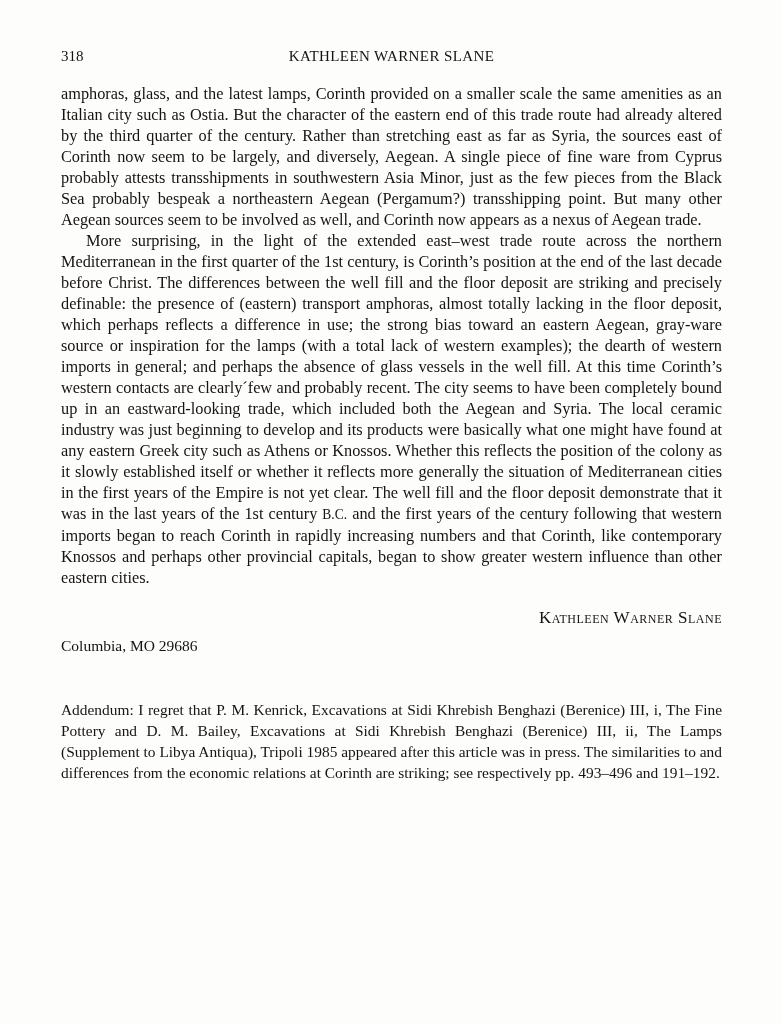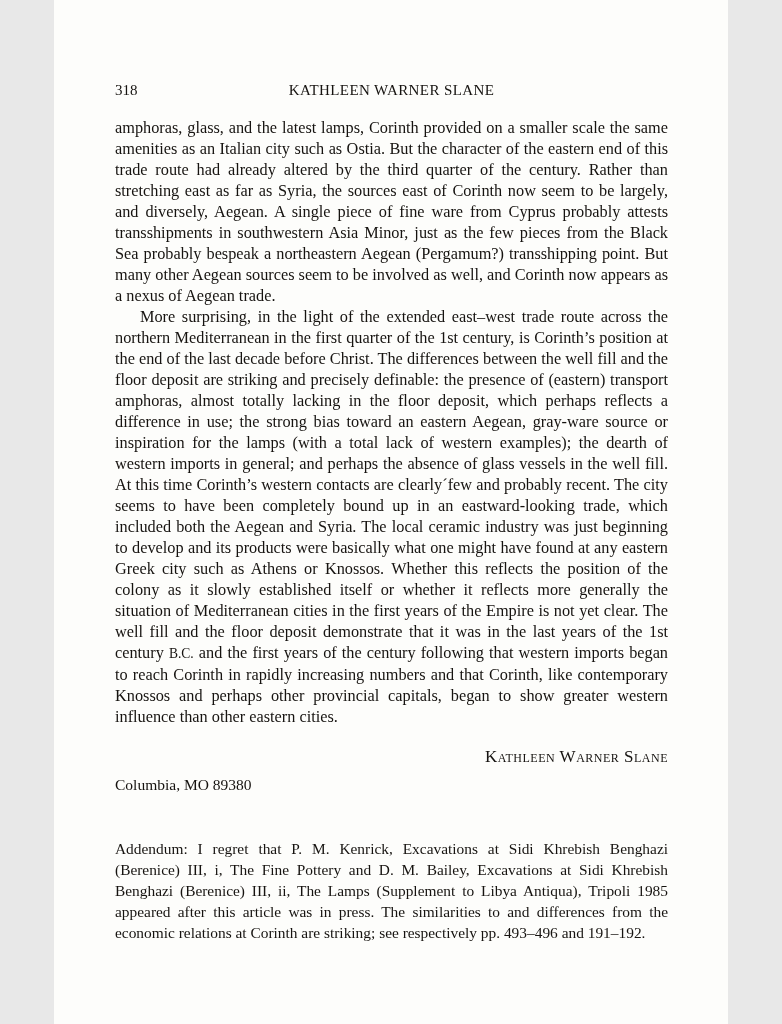--- a/index.html
+++ b/index.html
@@ -2,28 +2,28 @@
 <html><head>
 <meta charset="utf-8">
 <style>
   html, body {
     margin: 0;
     padding: 0;
     background: #e8e8e8;
   }
   .page {
     position: relative;
-    width: 674px;
+    width: 782px;
     height: 1024px;
     margin: 0 auto;
     background: #fdfdfb;
     color: #161310;
     font-family: "Liberation Serif", serif;
     box-sizing: border-box;
-    padding: 82px 60px 0 61px;
+    padding: 48px 60px 0 61px;
     overflow: hidden;
   }
   .header {
     position: relative;
     height: 18px;
     font-size: 15px;
   }
   .pagenum {
     position: absolute;
     left: 0;
@@ -84,18 +84,18 @@
   </div>
 
   <div class="bodytext">
     <p class="para"><span>amphoras, glass, and the latest lamps, Corinth provided on a smaller scale the same amenities as an Italian city such as Ostia. But the character of the eastern end of this trade route had already altered by the third quarter of the century. Rather than stretching east as far as Syria, the sources east of Corinth now seem to be largely, and diversely, Aegean. A single piece of fine ware from Cyprus probably attests transshipments in southwestern Asia Minor, just as the few pieces from the Black Sea probably bespeak a northeastern Aegean (Pergamum?) transshipping point. But many other Aegean sources seem to be involved as well, and Corinth now appears as a nexus of Aegean trade.</span></p>
     <p class="para indent"><span>More surprising, in the light of the extended east–west trade route across the northern Mediterranean in the first quarter of the 1st century, is Corinth’s position at the end of the last decade before Christ. The differences between the well fill and the floor deposit are striking and precisely definable: the presence of (eastern) transport amphoras, almost totally lacking in the floor deposit, which perhaps reflects a difference in use; the strong bias toward an eastern Aegean, gray-ware source or inspiration for the lamps (with a total lack of western examples); the dearth of western imports in general; and perhaps the absence of glass vessels in the well fill. At this time Corinth’s western contacts are clearly´few and probably recent. The city seems to have been completely bound up in an eastward-looking trade, which included both the Aegean and Syria. The local ceramic industry was just beginning to develop and its products were basically what one might have found at any eastern Greek city such as Athens or Knossos. Whether this reflects the position of the colony as it slowly established itself or whether it reflects more generally the situation of Mediterranean cities in the first years of the Empire is not yet clear. The well fill and the floor deposit demonstrate that it was in the last years of the 1st century </span><span class="sc">B.C.</span><span> and the first years of the century following that western imports began to reach Corinth in rapidly increasing numbers and that Corinth, like contemporary Knossos and perhaps other provincial capitals, began to show greater western influence than other eastern cities.</span></p>
   </div>
 
   <div class="signature">Kathleen Warner Slane</div>
 
   <div class="affiliation">
-    <div>Columbia, MO 89380</div>
+    <div>Columbia, MO 29686</div>
   </div>
 
   <p class="addendum"><span class="i">Addendum:</span><span> I regret that P. M. Kenrick, </span><span class="i">Excavations at Sidi Khrebish Benghazi (Berenice)</span><span> III, i, </span><span class="i">The Fine Pottery</span><span> and D. M. Bailey, </span><span class="i">Excavations at Sidi Khrebish Benghazi (Berenice)</span><span> III, ii, </span><span class="i">The Lamps</span><span> (Supplement to </span><span class="i">Libya Antiqua</span><span>), Tripoli 1985 appeared after this article was in press. The similarities to and differences from the economic relations at Corinth are striking; see respectively pp. 493–496 and 191–192.</span></p>
 
 </div>
 
 </body></html>

